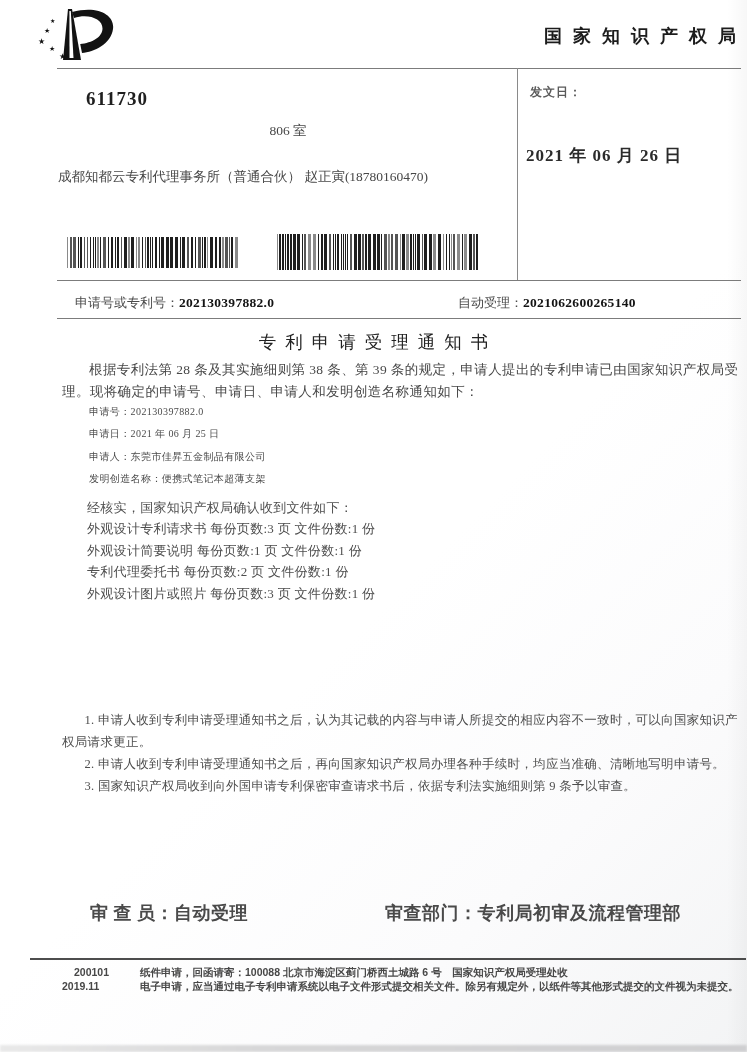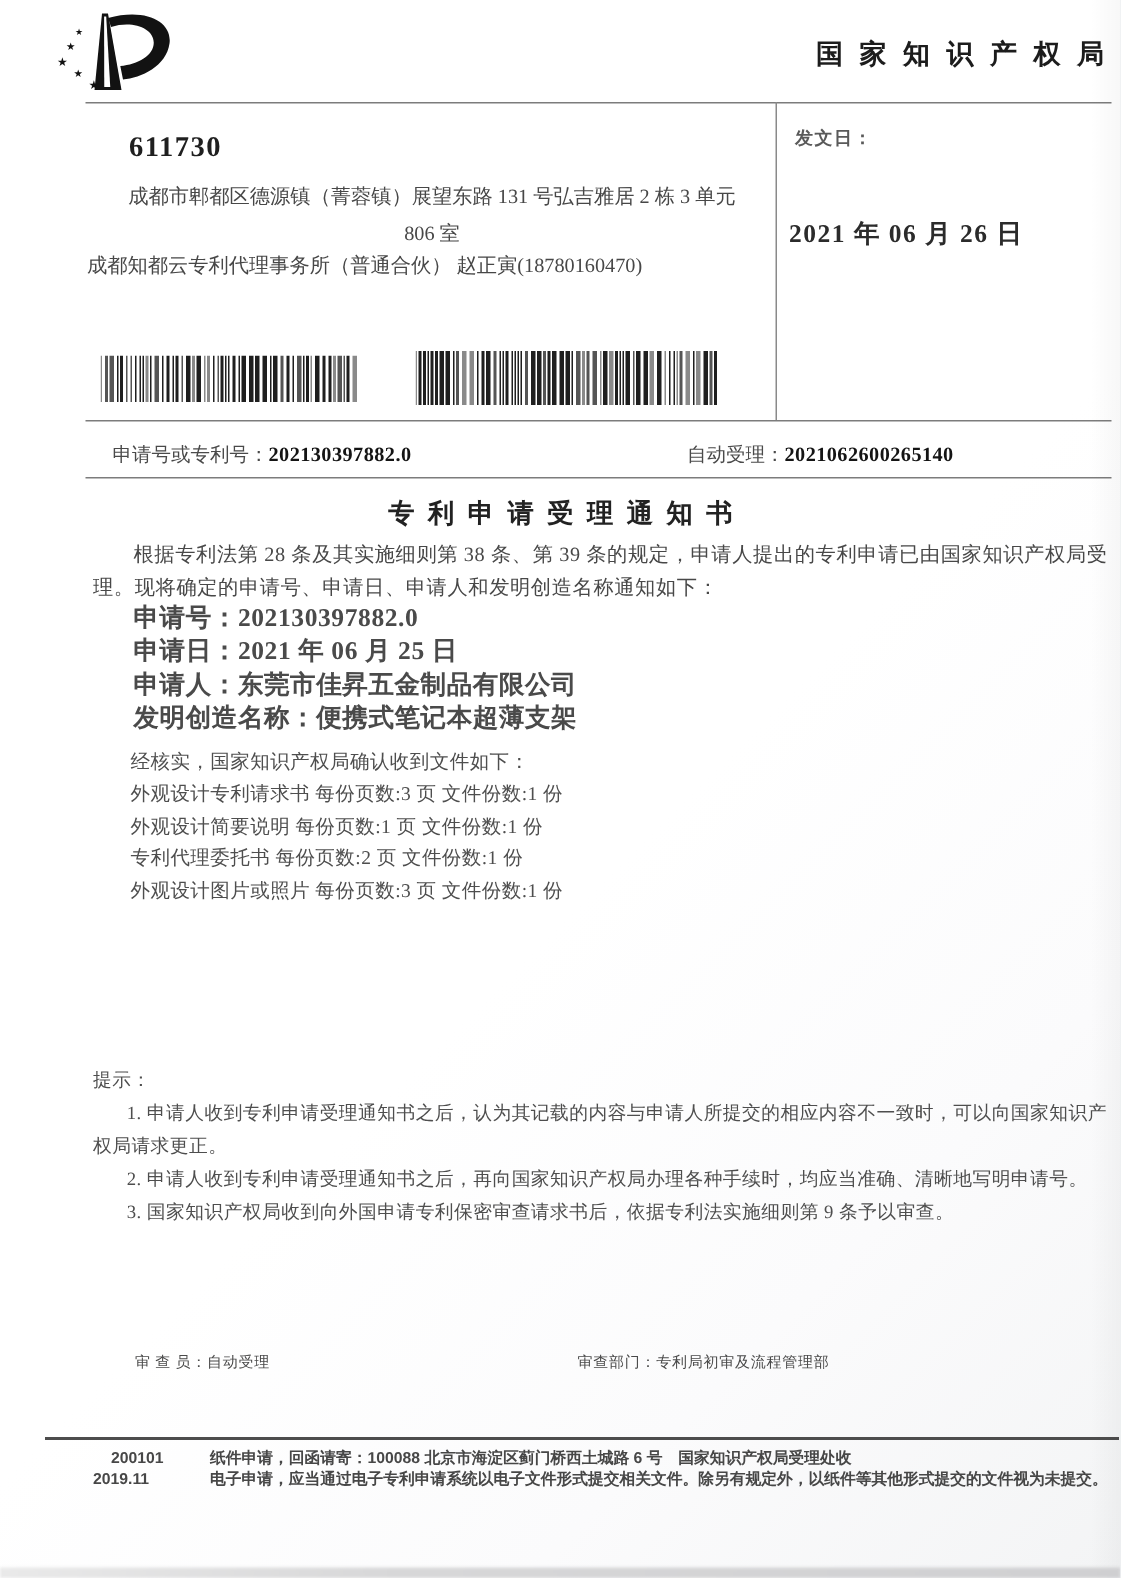--- a/index.html
+++ b/index.html
@@ -19,32 +19,32 @@
   .postal{left:86px;top:88px;font-size:19px;font-weight:bold;color:#1f1f1f;letter-spacing:1px;}
   .addr{left:58px;top:118px;width:460px;text-align:center;font-size:13.5px;line-height:25px;color:#474747;}
   .agency{left:58px;top:168px;width:460px;text-align:left;font-size:13.5px;color:#474747;}
   .dispatch-label{left:530px;top:84px;font-size:12px;color:#5a5a5a;letter-spacing:1px;font-weight:bold;}
   .dispatch-date{left:526px;top:144px;font-size:17px;font-weight:bold;color:#2b2b2b;letter-spacing:1px;}
   .barcode{position:absolute;background:#fff;}
   .meta-row{font-size:13px;color:#4a4a4a;}
   .meta-row b{color:#141414;font-size:13.5px;letter-spacing:.3px;}
   .notice-title{
     left:0;right:0;top:330px;text-align:center;
-    font-size:17.5px;font-weight:bold;color:#222;letter-spacing:9px;text-indent:9px;
+    font-size:17.5px;font-weight:normal;color:#222;letter-spacing:9px;text-indent:9px;
   }
   .body-par{
     left:62px;top:359px;width:678px;font-size:13.5px;line-height:22px;
     text-indent:2em;color:#484848;letter-spacing:.4px;
   }
-  .details{left:89px;top:401px;font-size:17px;line-height:22.4px;color:#4a4a4a;letter-spacing:.4px;font-weight:bold;}
+  .details{left:89px;top:401px;font-size:10px;line-height:22.4px;color:#4a4a4a;letter-spacing:.4px;}
   .receipt{left:87px;top:497px;font-size:13px;line-height:21.4px;color:#4e4e4e;letter-spacing:.3px;}
   .tips{left:62px;top:709px;width:680px;font-size:12.5px;line-height:22px;color:#4e4e4e;letter-spacing:.3px;}
   .tips p{margin:0;text-indent:1.8em;}
   .tips .tips-head{text-indent:0;}
-  .signoff{font-size:10px;color:#4a4a4a;letter-spacing:.5px;}
+  .signoff{font-size:18px;color:#4a4a4a;letter-spacing:.5px;font-weight:bold;}
   .footer-rule{position:absolute;left:30px;top:958px;width:716px;height:2px;background:#4d4d4d;}
   .foot{font-family:"Liberation Sans","DejaVu Sans",sans-serif;font-size:10.5px;
         font-weight:bold;color:#474747;line-height:13.5px;}
   .bottom-bar{
     position:absolute;left:0;bottom:0;width:100%;height:7px;
     background:linear-gradient(to right,#e9e9e9 0%,#d7d7d8 35%,#cfcfd1 100%);
     filter:blur(1px);
   }
   .edge-shade{
     position:absolute;right:0;top:0;width:20px;height:100%;
@@ -66,21 +66,20 @@
     <text x="13" y="45" font-size="7" fill="#121212">★</text>
     <text x="23" y="53" font-size="8" fill="#121212">★</text>
   </svg>
   <div class="abs office-title">国家知识产权局</div>
 
   <div class="rule" style="left:57px;top:68px;width:684px;"></div>
   <div class="abs" style="left:517px;top:68px;width:1px;height:212px;background:#8a8a8a;"></div>
 
   <div class="abs postal">611730</div>
   <div class="abs addr">
-    <div>成都市郫都区德源镇（菁蓉镇）展望东路 131 号弘吉雅居 2 栋 3 单元</div>
     <div>806 室</div>
   </div>
   <div class="abs agency">成都知都云专利代理事务所（普通合伙）  赵正寅(18780160470)</div>
 
   <div class="abs dispatch-label">发文日：</div>
   <div class="abs dispatch-date">2021 年 06 月 26 日</div>
 
   <div class="barcode" style="left:67px;top:237px;width:173px;height:31px;"><svg width="173" height="31" xmlns="http://www.w3.org/2000/svg">
         <rect x="0" y="0" width="1" height="31" fill="#8a8a8a"></rect>
         <rect x="3" y="0" width="2" height="31" fill="#555"></rect>
@@ -219,21 +218,20 @@
 
   <div class="abs receipt">
     <div>经核实，国家知识产权局确认收到文件如下：</div>
     <div>外观设计专利请求书 每份页数:3 页  文件份数:1 份</div>
     <div>外观设计简要说明 每份页数:1 页  文件份数:1 份</div>
     <div>专利代理委托书 每份页数:2 页  文件份数:1 份</div>
     <div>外观设计图片或照片 每份页数:3 页  文件份数:1 份</div>
   </div>
 
   <div class="abs tips">
-    <p class="tips-head">提示：</p>
     <p>1. 申请人收到专利申请受理通知书之后，认为其记载的内容与申请人所提交的相应内容不一致时，可以向国家知识产权局请求更正。</p>
     <p>2. 申请人收到专利申请受理通知书之后，再向国家知识产权局办理各种手续时，均应当准确、清晰地写明申请号。</p>
     <p>3. 国家知识产权局收到向外国申请专利保密审查请求书后，依据专利法实施细则第 9 条予以审查。</p>
   </div>
 
   <div class="abs signoff" style="left:90px;top:901px;">
     <span>审 查 员：</span><span>自动受理</span>
   </div>
   <div class="abs signoff" style="left:385px;top:901px;">
     <span>审查部门：</span><span>专利局初审及流程管理部</span>

